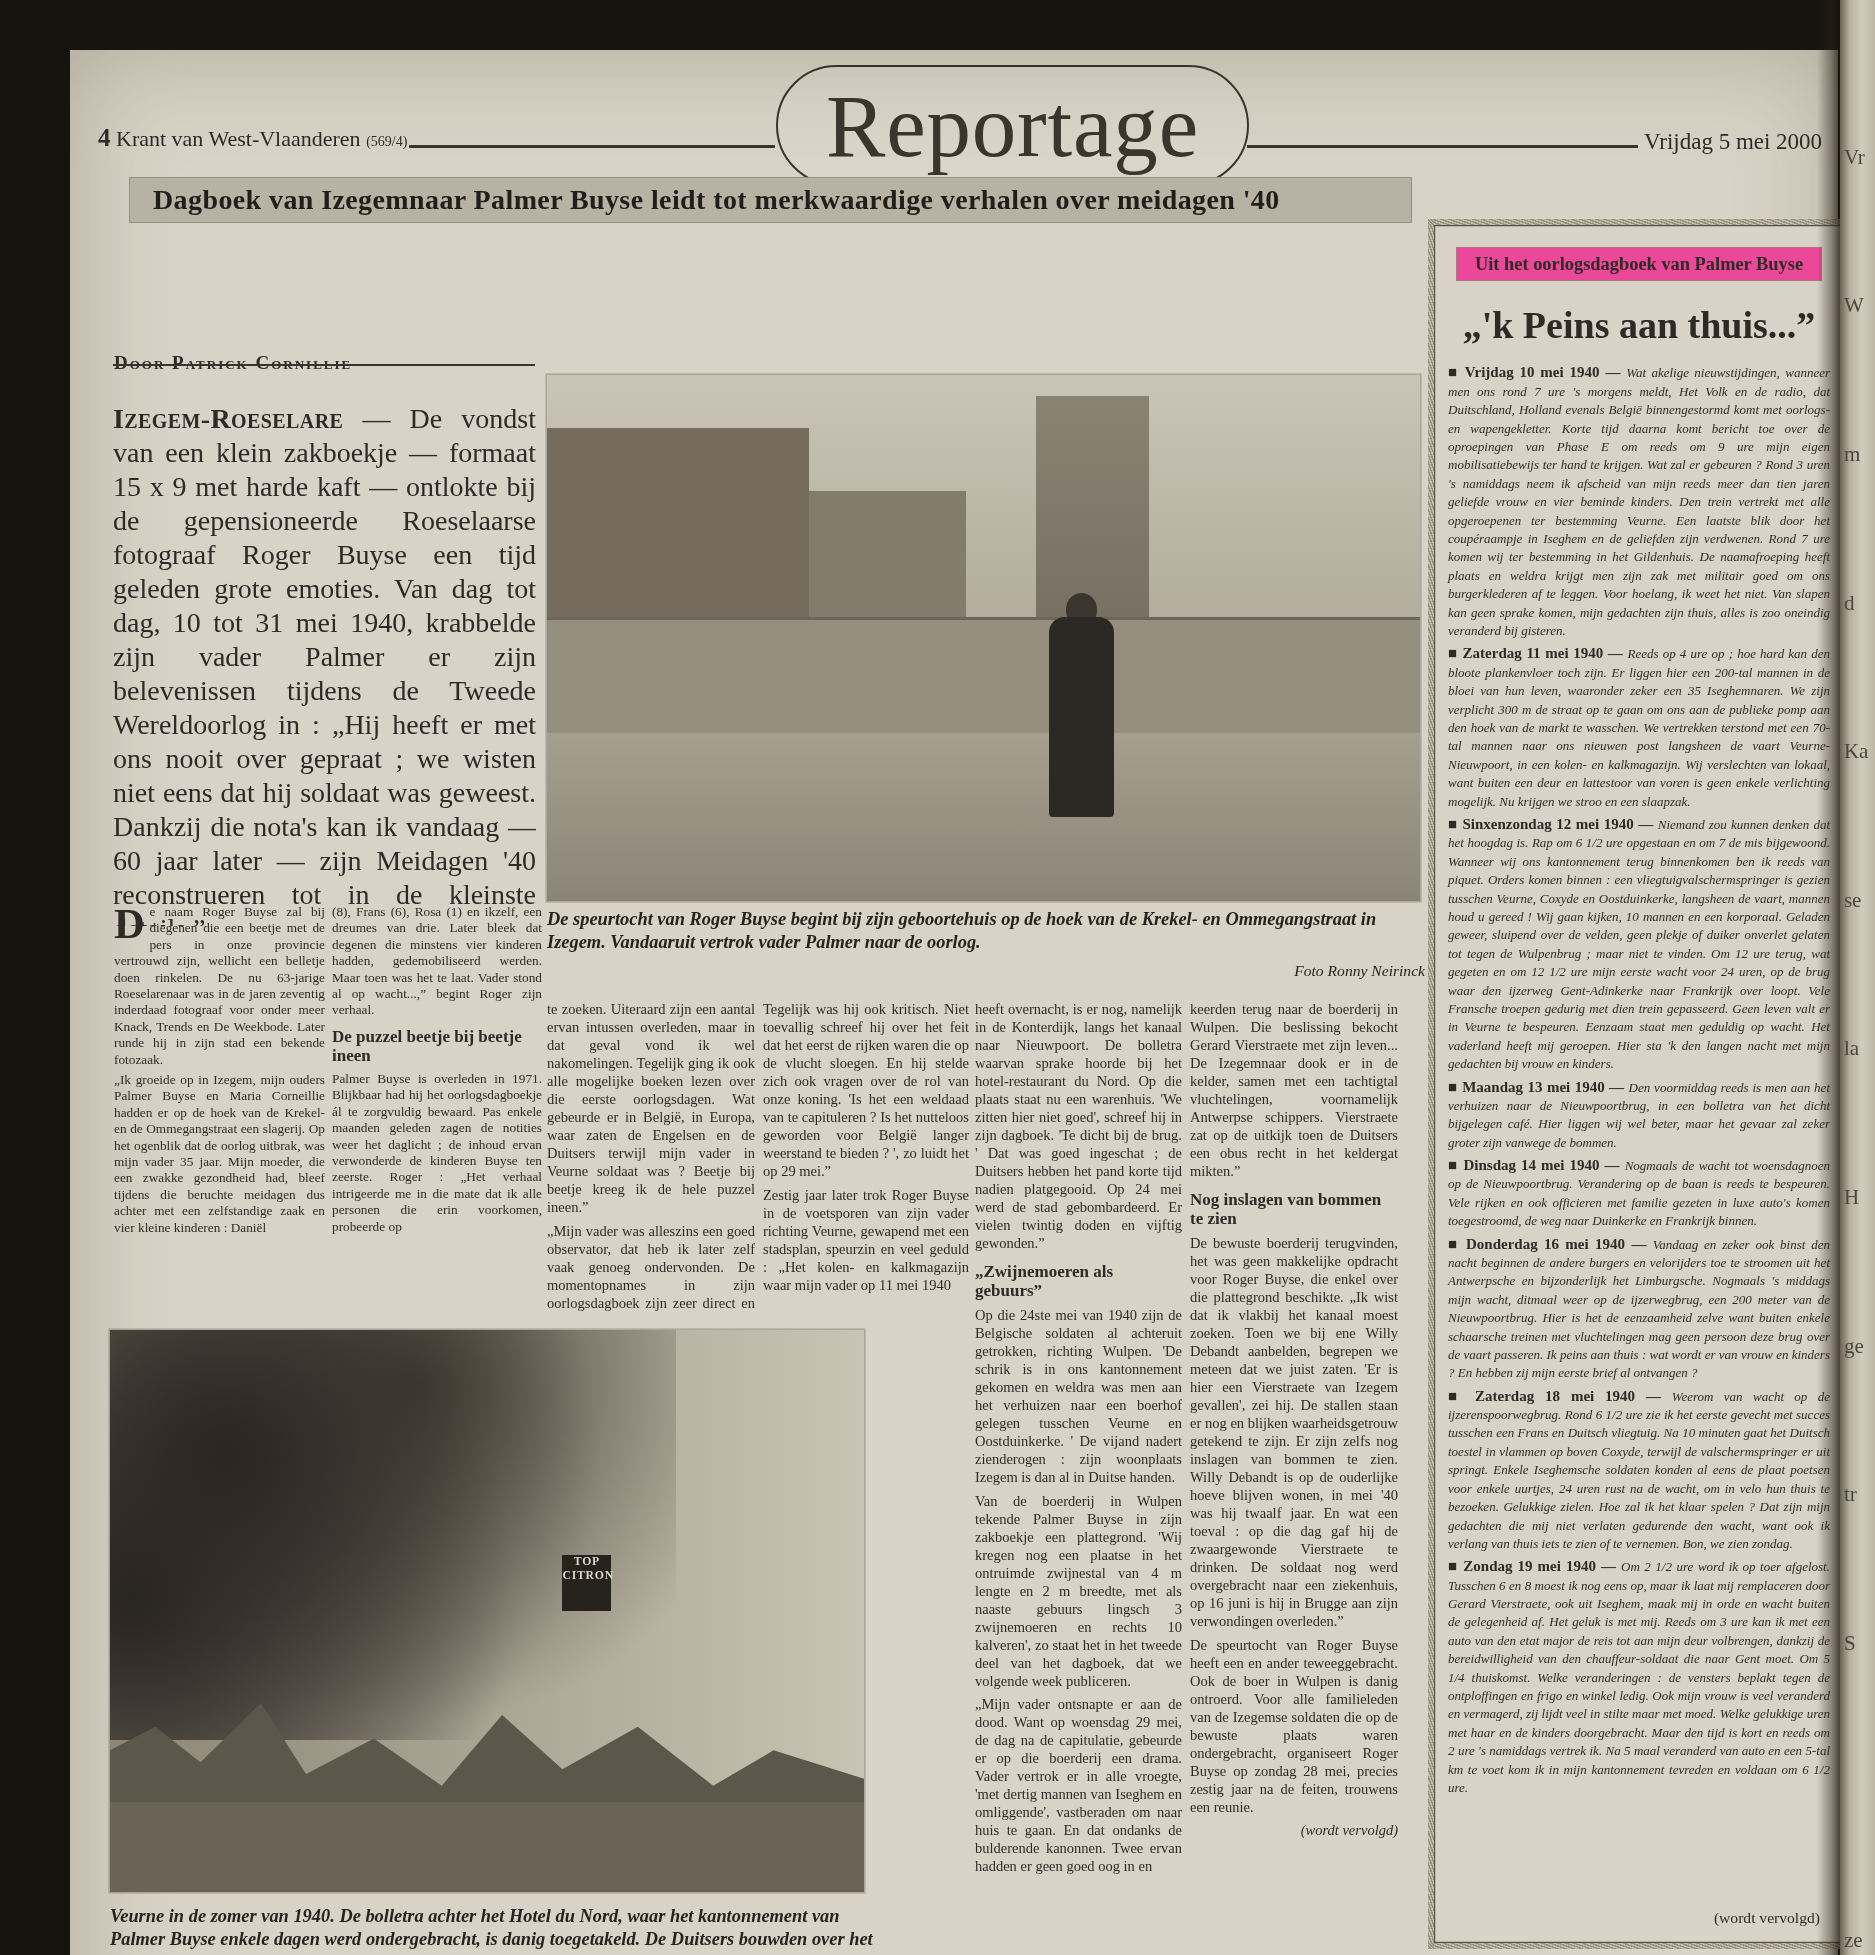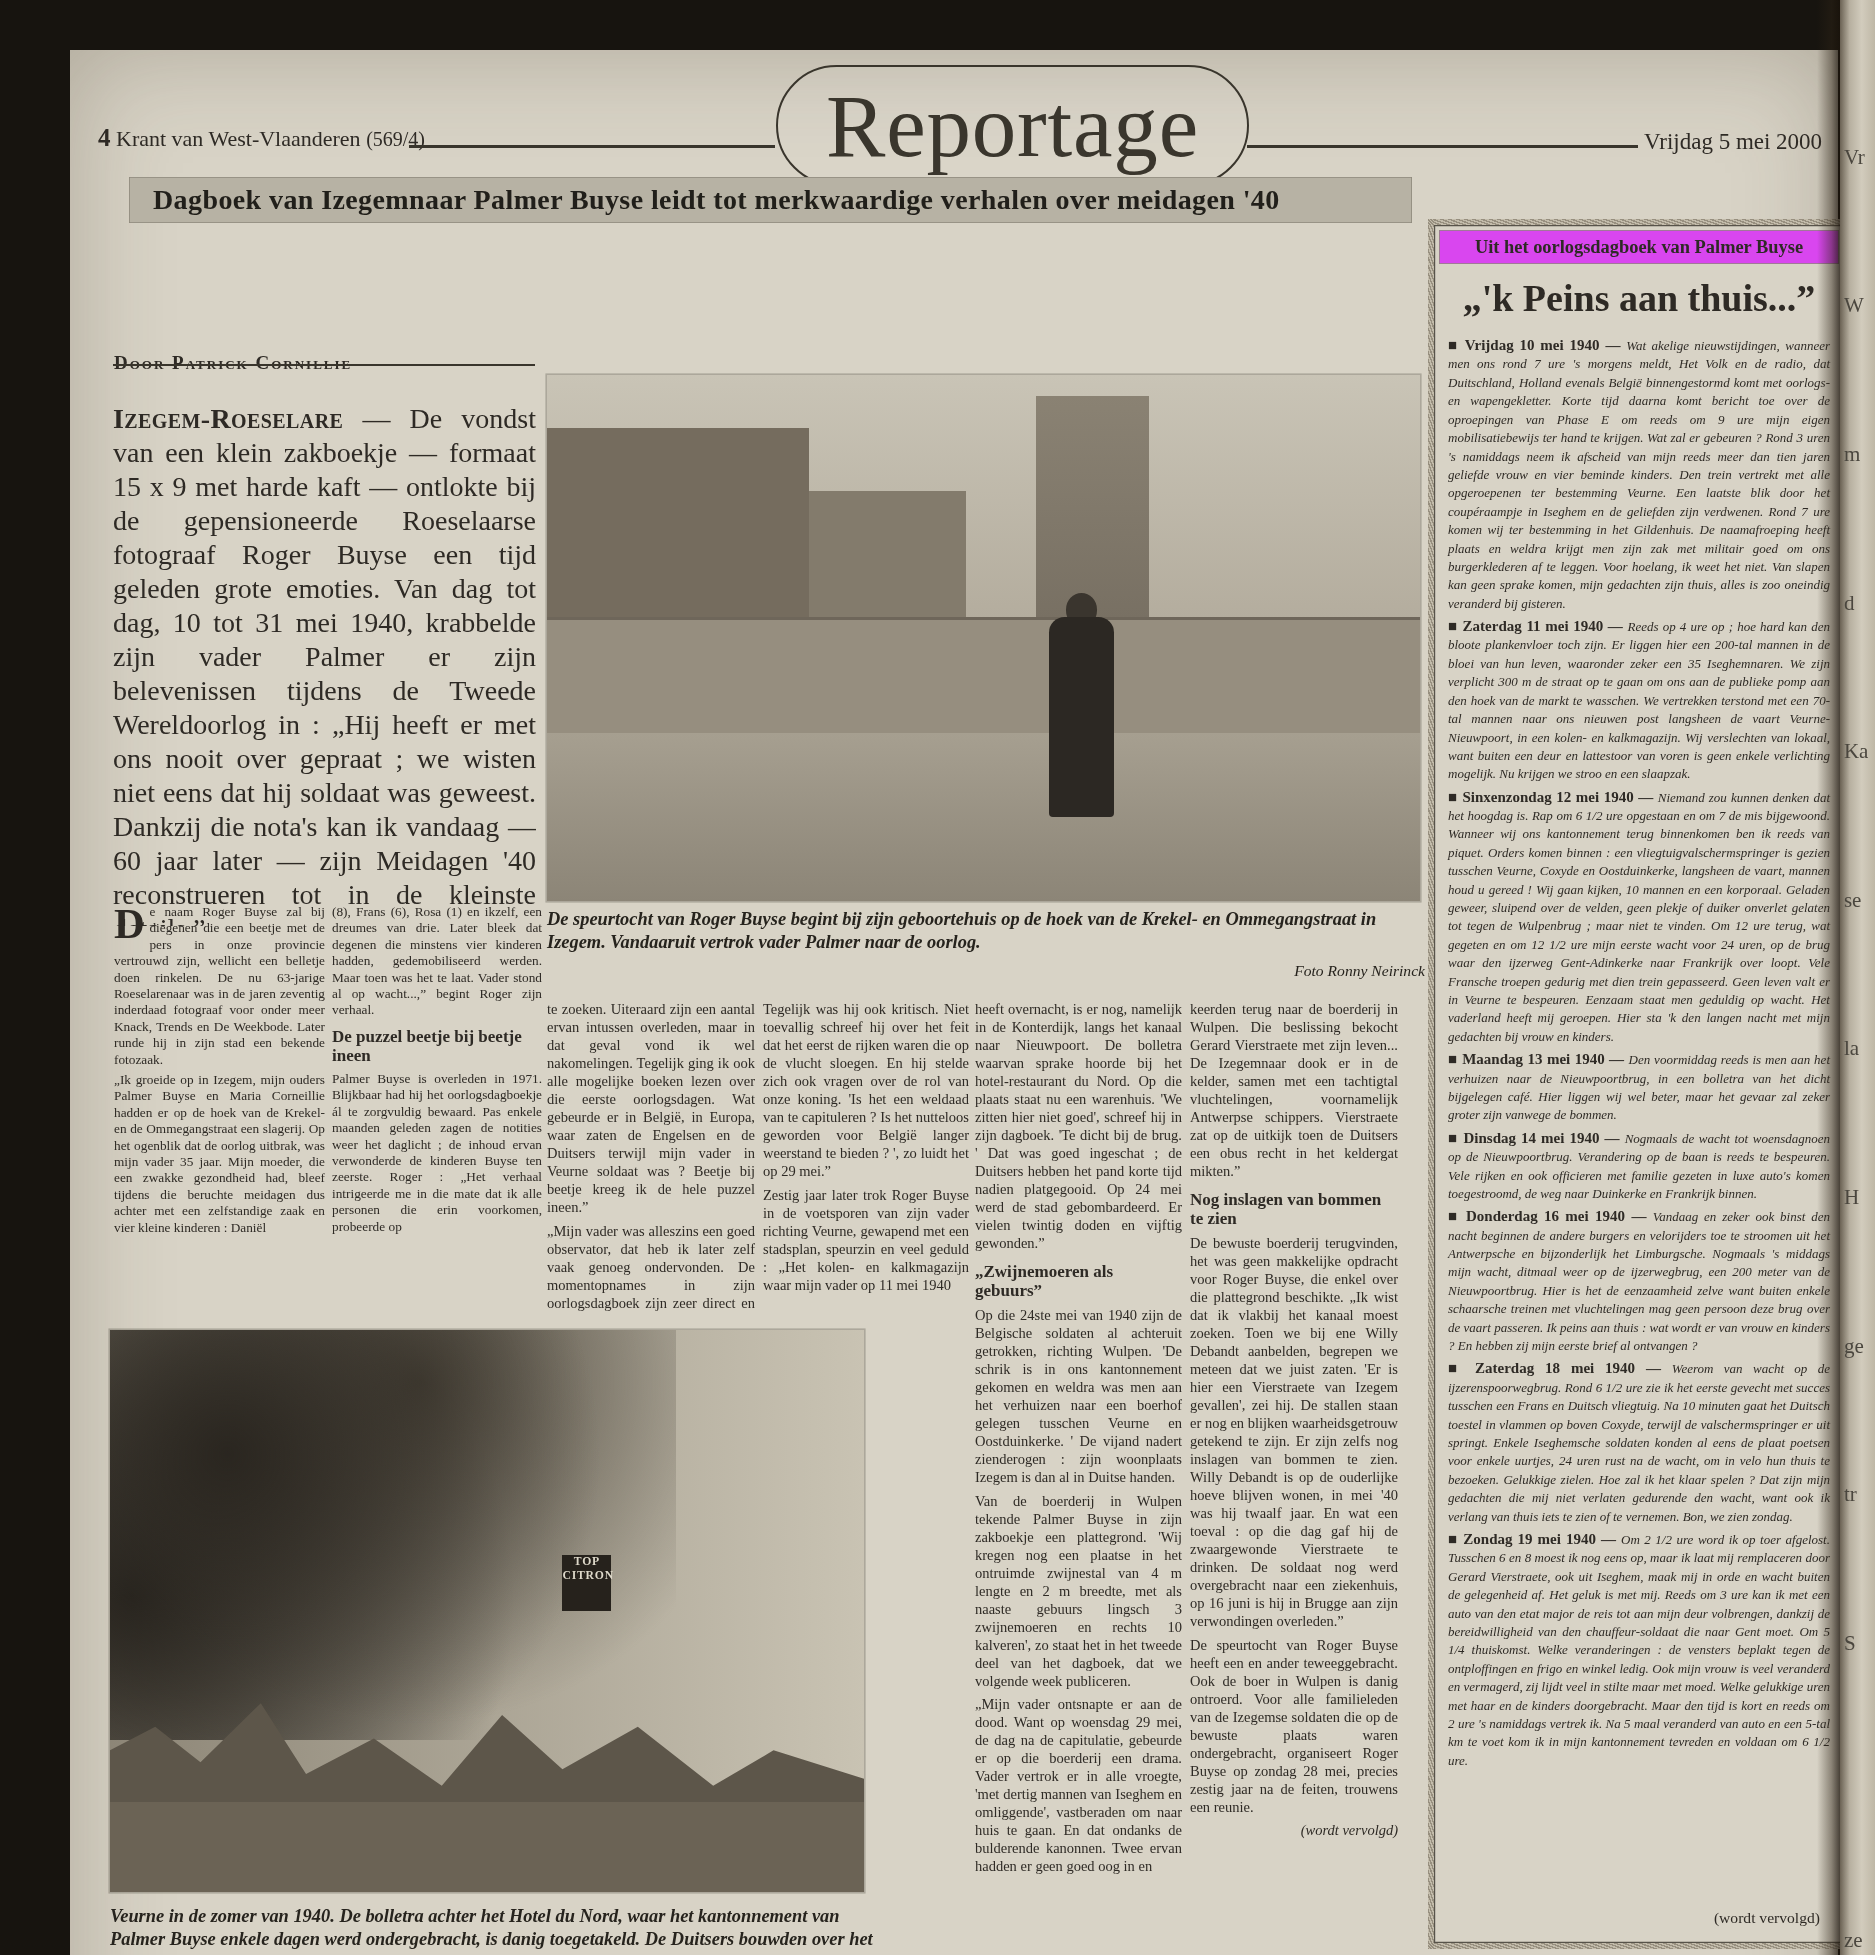--- a/index.html
+++ b/index.html
@@ -9,21 +9,21 @@
          box-shadow:inset 0 0 102px rgba(70,58,38,.28);}
   .fold{position:absolute;left:1817px;top:0;width:23.5px;height:2599px;
         background:linear-gradient(90deg,rgba(0,0,0,0),rgba(45,35,22,.45) 60%,rgba(25,18,10,.8));}
   .nextpage{position:absolute;left:1840px;top:0;width:35px;height:2599px;
         background:linear-gradient(90deg,#6b6254,#b7b0a0 28%,#d2ccbd 62%,#beb7a6);overflow:hidden;}
   .frag{position:absolute;left:3.9px;font-size:21px;color:#4a463e;}
 
   
   .edition{position:absolute;left:98px;top:124px;font-size:22px;white-space:nowrap;}
   .edition b{font-size:25px;}
-  .edition .issue{font-size:20px;}
+  .edition .issue{font-size:14px;}
   .rule{position:absolute;height:2.7px;background:#39352c;}
   .oval{position:absolute;left:776px;top:65px;width:469px;height:117px;border:2.3px solid #39352c;
         border-radius:63px;display:flex;align-items:center;justify-content:center;background:rgba(255,255,255,.05);}
   .oval span{font-size:89px;letter-spacing:0.8px;color:#3a362d;}
   .dateline{position:absolute;left:1644px;top:129px;font-size:23px;white-space:nowrap;}
 
   
   .kicker{position:absolute;left:129px;top:177px;width:1283px;height:46px;background:#b7b2a4;
           box-shadow:inset 0 0 0 0.8px #8e897c;display:flex;align-items:center;}
   .kicker span{font-size:28px;font-weight:bold;color:#211f1a;padding-left:24px;letter-spacing:0.4px;}
@@ -67,21 +67,21 @@
             color:#ddd8c9;text-align:center;font-weight:bold;}
   .ph2-sign div{font-size:11.7px;line-height:14px;letter-spacing:0.8px;}
   .caption{position:absolute;font-size:18.4px;line-height:23px;font-style:italic;font-weight:bold;color:#26231d;}
   .credit{position:absolute;right:0;bottom:0;font-size:15.6px;font-weight:normal;}
 
   
   .pbox{position:absolute;border:6.3px solid;border-image:repeating-linear-gradient(45deg,#978f7f 0 2.7px,#c3bcab 2.7px 5.5px) 16;
         box-shadow:inset 0 0 0 1.2px #57534a;background:#d8d3c6;overflow:hidden;}
 
   
-  #sidebar .band{height:34px;margin:5px;background:#d946ef;box-shadow:inset 0 0 0 0.8px #8e897c;
+  #sidebar .band{height:34px;margin:22px;background:#ec4899;box-shadow:inset 0 0 0 0.8px #8e897c;
       display:flex;align-items:center;justify-content:center;font-size:18.4px;font-weight:bold;}
   #sidebar .title{text-align:center;font-size:38px;font-weight:bold;margin:11.7px 0 16.4px;}
   #sidebar .entries{padding:0 14px;height:1533px;overflow:hidden;font-size:13px;line-height:18.4px;text-align:justify;}
   .entry{margin:0 0 3.9px;}
   .entry-head{font-style:normal;font-weight:bold;font-size:15px;}
   .entry-text{font-style:italic;}
   #sidebar .sfoot{position:absolute;right:24px;bottom:16.4px;font-size:15.6px;}
   [data-interactable]{cursor:default;}
 </style>
 </head>

